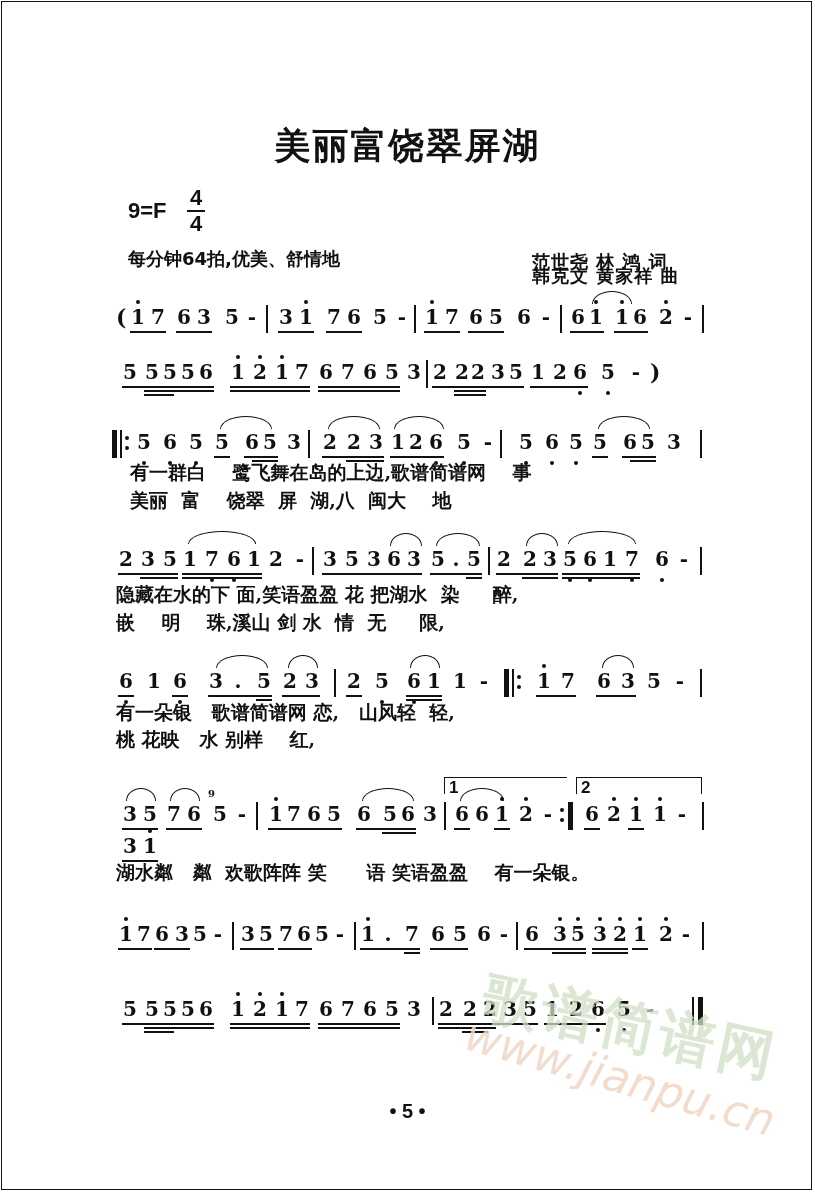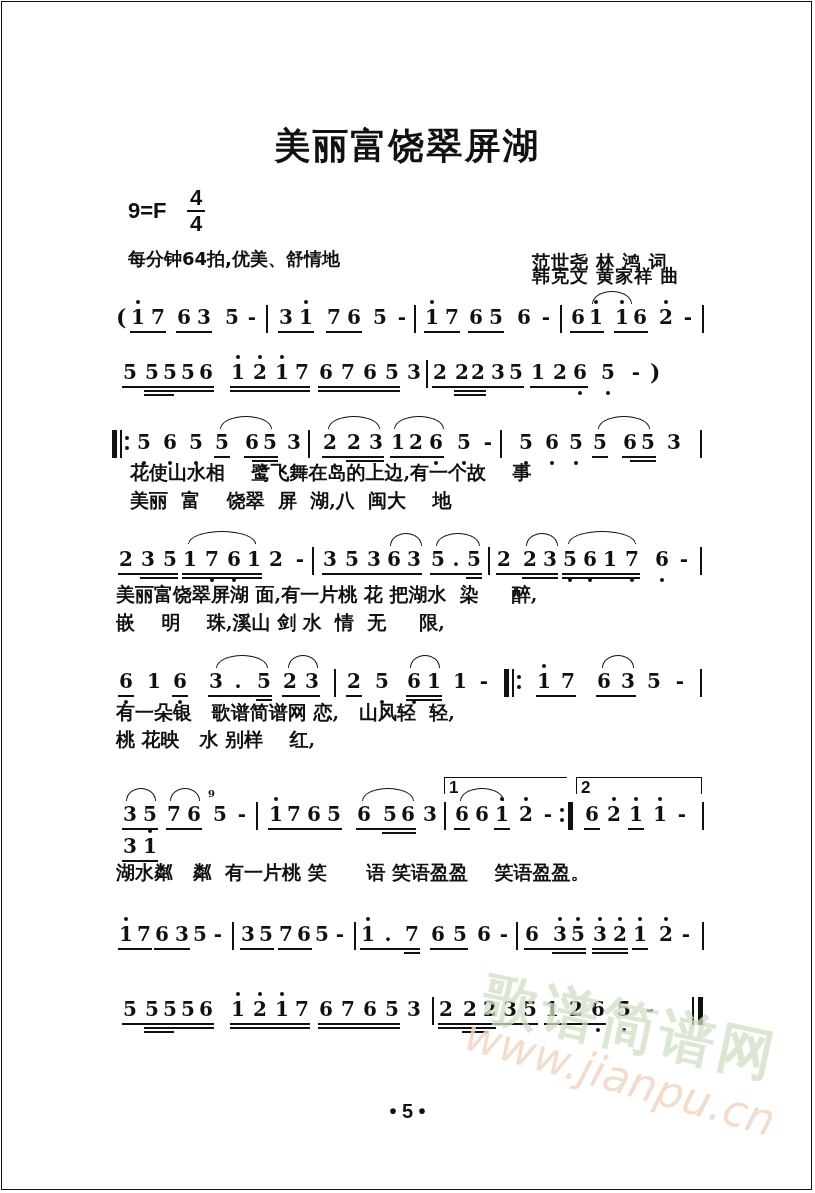--- a/index.html
+++ b/index.html
@@ -180,21 +180,21 @@
   <span class="n" style="left:480px">5</span>
   <div class="beam" style="left:480px;top:28px;width:16px"></div>
   <div class="slur" style="left:486px;top:-12px;width:50px"></div>
   <span class="n" style="left:510px">6</span>
     <span class="n" style="left:528px">5</span>
   <div class="beam" style="left:510px;top:28px;width:34px"></div>
   <div class="beam" style="left:518px;top:32px;width:26px"></div>
   <span class="n" style="left:554px">3</span>
   <div class="bl" style="left:588px"></div>
 </div>
-<div class="lyric" style="left:130px;top:460px">花使山水相    鹭飞舞在岛的上边,有一个故    事</div>
+<div class="lyric" style="left:130px;top:460px">有一群白    鹭飞舞在岛的上边,歌谱简谱网    事</div>
 <div class="lyric" style="left:130px;top:488px">美丽  富    饶翠  屏  湖,八  闽大    地</div>
 
 <div class="row" style="top:545px">
   <span class="n" style="left:6px">2</span>
     <span class="n" style="left:28px">3</span>
     <span class="n" style="left:50px">5</span>
   <div class="beam" style="left:6px;top:28px;width:60px"></div>
   <div class="beam" style="left:28px;top:32px;width:38px"></div>
   <span class="n" style="left:70px">1</span>
     <span class="n dot-below" style="left:92px">7</span>
@@ -230,21 +230,21 @@
     <span class="n dot-below" style="left:470px">6</span>
     <span class="n" style="left:490px">1</span>
     <span class="n dot-below" style="left:512px">7</span>
   <div class="beam" style="left:450px;top:28px;width:78px"></div>
   <div class="beam" style="left:450px;top:32px;width:78px"></div>
   <div class="slur" style="left:456px;top:-14px;width:66px"></div>
   <span class="n dot-below" style="left:542px">6</span>
     <span class="n" style="left:564px">-</span>
   <div class="bl" style="left:588px"></div>
 </div>
-<div class="lyric" style="left:116px;top:582px">美丽富饶翠屏湖 面,有一片桃 花 把湖水  染     醉,</div>
+<div class="lyric" style="left:116px;top:582px">隐藏在水的下 面,笑语盈盈 花 把湖水  染     醉,</div>
 <div class="lyric" style="left:116px;top:610px">嵌    明    珠,溪山 剑 水  情  无     限,</div>
 
 <div class="row" style="top:667px">
   <span class="n dot-below" style="left:6px">6</span>
   <span class="n" style="left:34px">1</span>
   <span class="n dot-below" style="left:60px">6</span>
   <div class="beam" style="left:6px;top:28px;width:16px"></div>
   <div class="beam" style="left:60px;top:28px;width:16px"></div>
   <span class="n" style="left:96px">3</span>
     <span class="n" style="left:118px">.</span>
@@ -331,21 +331,21 @@
   <span class="n dot-above" style="left:494px">2</span>
   <span class="n dot-above" style="left:516px">1</span>
   <div class="beam" style="left:516px;top:28px;width:16px"></div>
   <span class="n dot-above" style="left:540px">1</span>
     <span class="n" style="left:562px">-</span>
   <div class="bl" style="left:590px"></div>
   <span class="n" style="left:10px;top:32px">3</span>
   <span class="n dot-above" style="left:30px;top:32px">1</span>
   <div class="beam" style="left:10px;top:60px;width:36px"></div>
 </div>
-<div class="lyric" style="left:116px;top:860px">湖水粼   粼  有一片桃 笑      语 笑语盈盈    笑语盈盈。</div>
+<div class="lyric" style="left:116px;top:860px">湖水粼   粼  欢歌阵阵 笑      语 笑语盈盈    有一朵银。</div>
 
 <div class="row" style="top:920px">
   <span class="n dot-above" style="left:6px">1</span>
     <span class="n" style="left:24px">7</span>
   <div class="beam" style="left:6px;top:28px;width:34px"></div>
   <span class="n" style="left:42px">6</span>
     <span class="n" style="left:62px">3</span>
   <div class="beam" style="left:42px;top:28px;width:36px"></div>
   <span class="n" style="left:80px">5</span>
     <span class="n" style="left:98px">-</span>

